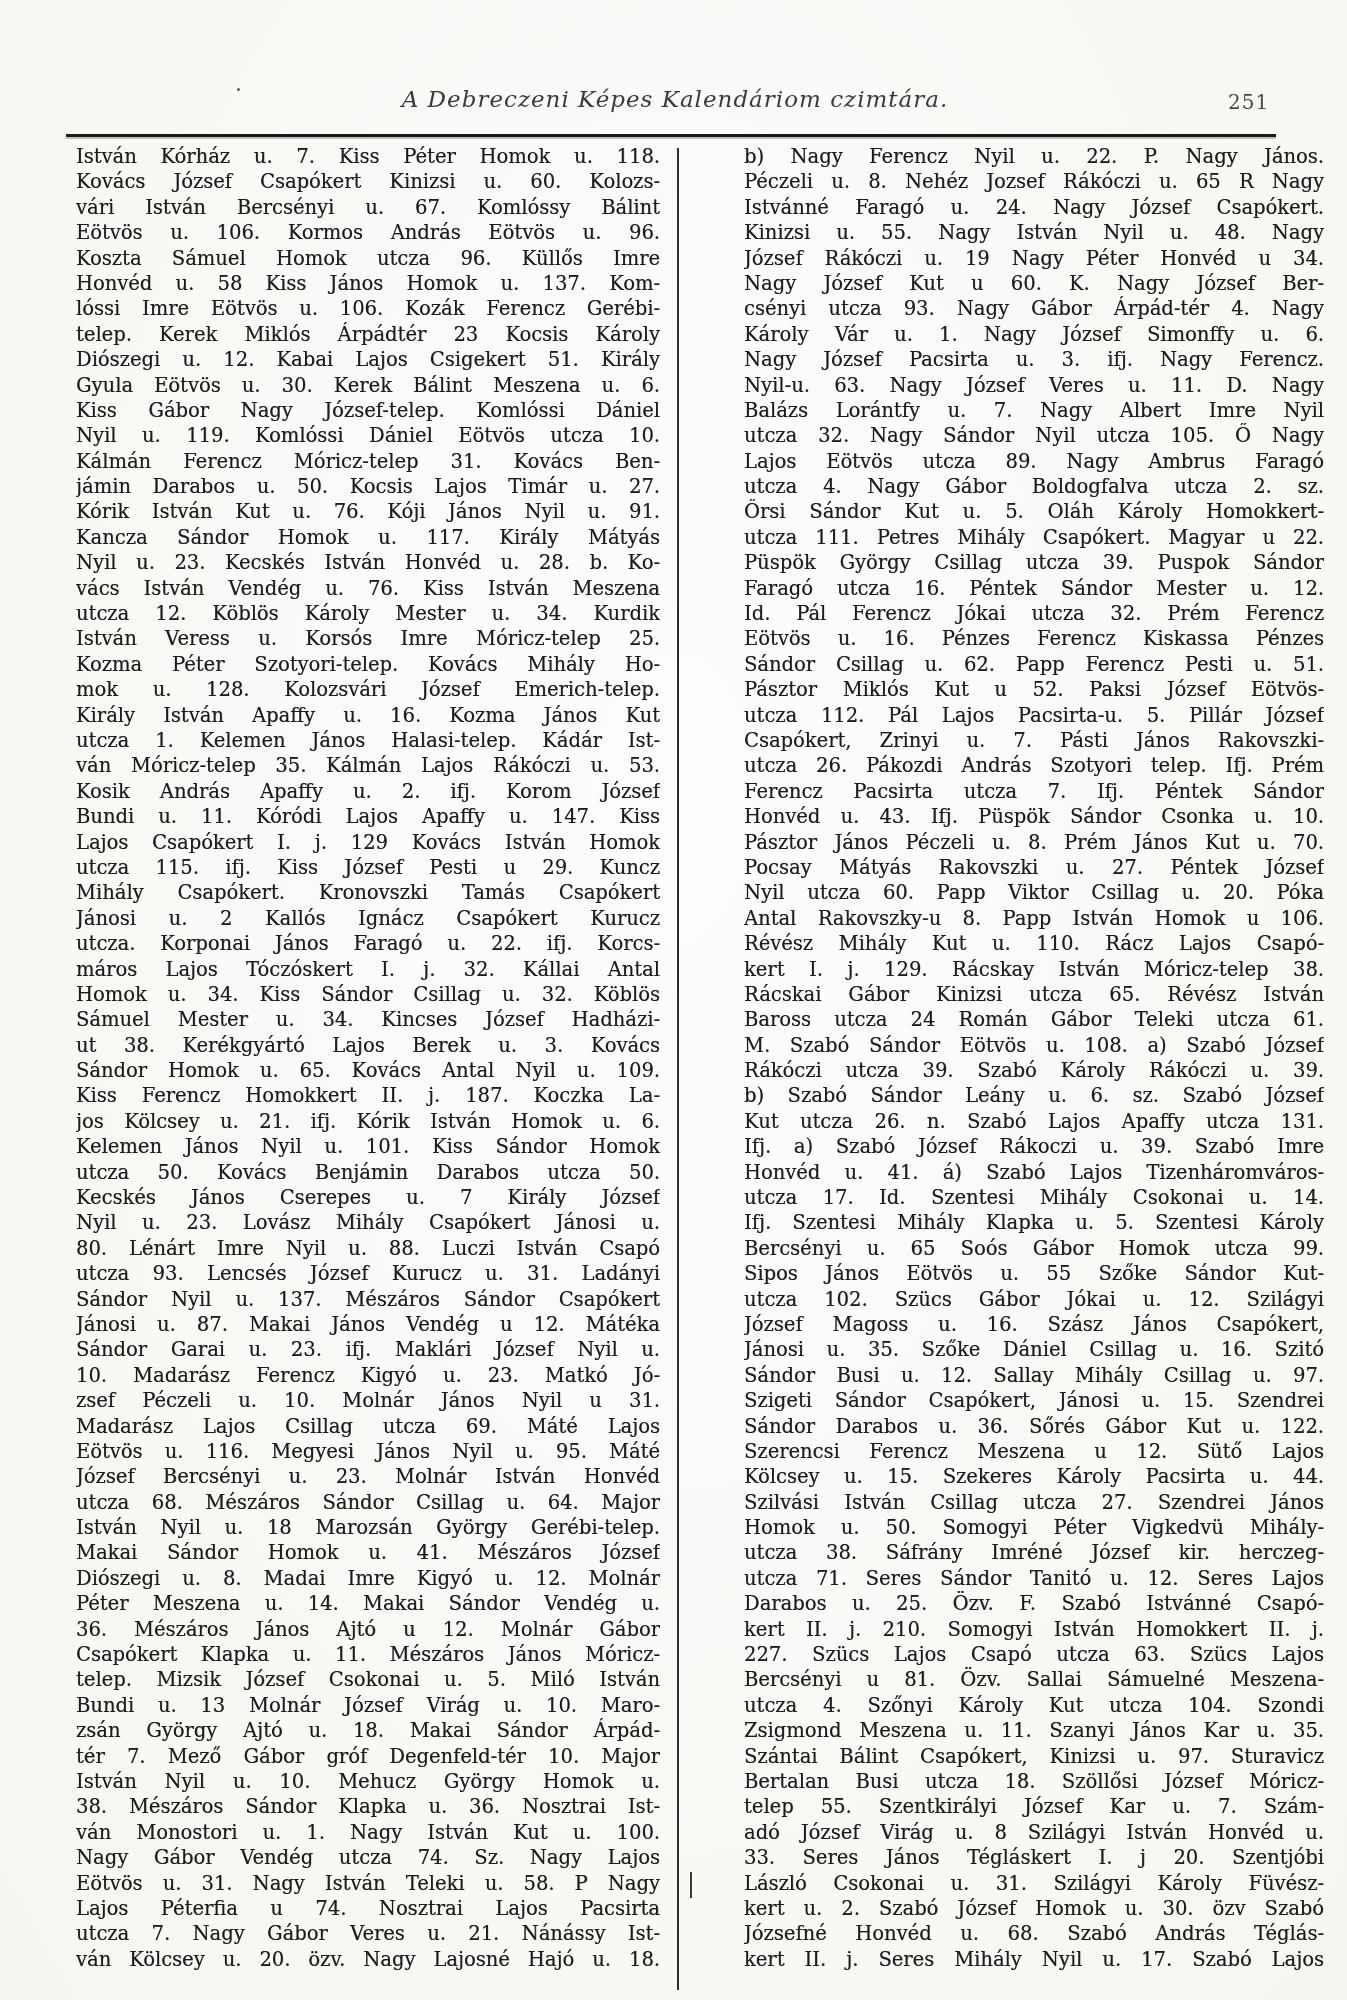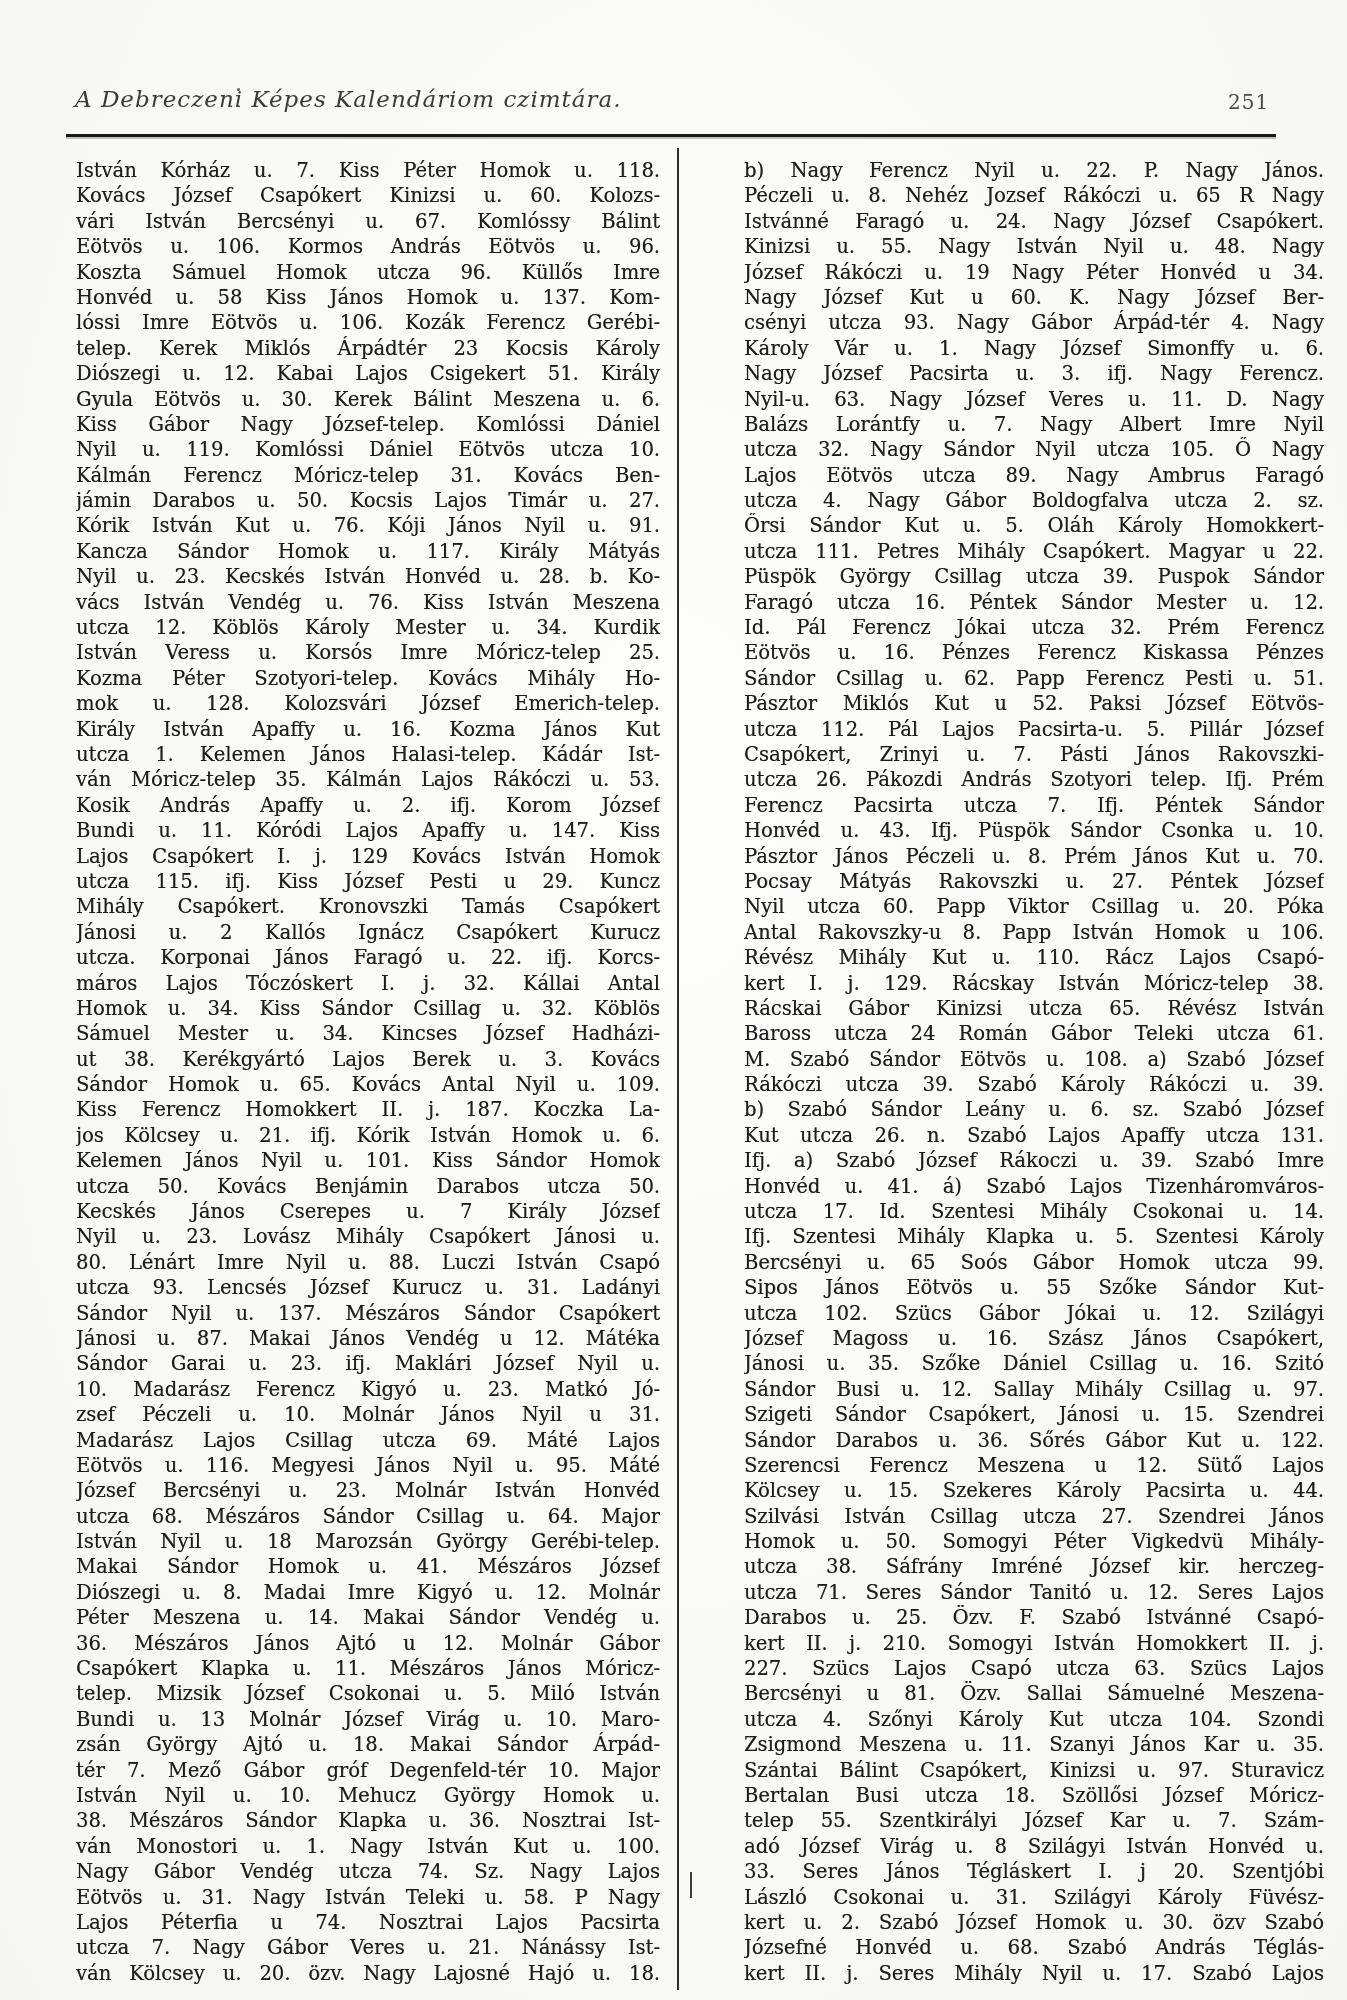--- a/index.html
+++ b/index.html
@@ -12,20 +12,21 @@
   }
   .paper{
     position:absolute;inset:0;
     background:
       radial-gradient(ellipse at 50% 40%, rgba(255,255,255,0.6), rgba(230,228,222,0.25)),
       #fbfbf8;
     overflow:hidden;
   }
   .header-title{
     position:absolute;top:86px;left:75px;width:1200px;
+    text-align:center;
     font-style:italic;
     font-size:23px;
     letter-spacing:1px;
     color:#3a3a3a;
     white-space:nowrap;
   }
   .page-number{
     position:absolute;top:90px;left:1216px;
     font-size:20px;color:#4a4a4a;
     letter-spacing:1px;
@@ -34,21 +35,21 @@
   .top-rule{
     position:absolute;top:134px;left:66px;width:1210px;height:3px;
     background:#191919;
     box-shadow:0 2px 0 rgba(25,25,25,0.25);
   }
   .column-divider{
     position:absolute;top:148px;left:677px;width:2px;height:1842px;
     background:#2e2e2e;
   }
   .col{
-    position:absolute;top:158px;
+    position:absolute;top:144px;
     font-size:19.5px;
     line-height:25.4px;
   }
   .col-left{left:76px;width:584px;}
   .col-right{left:696px;width:580px;margin-left:48px;}
   .line{
     height:25.4px;
     overflow:hidden;
     text-align:justify;
     text-align-last:justify;

